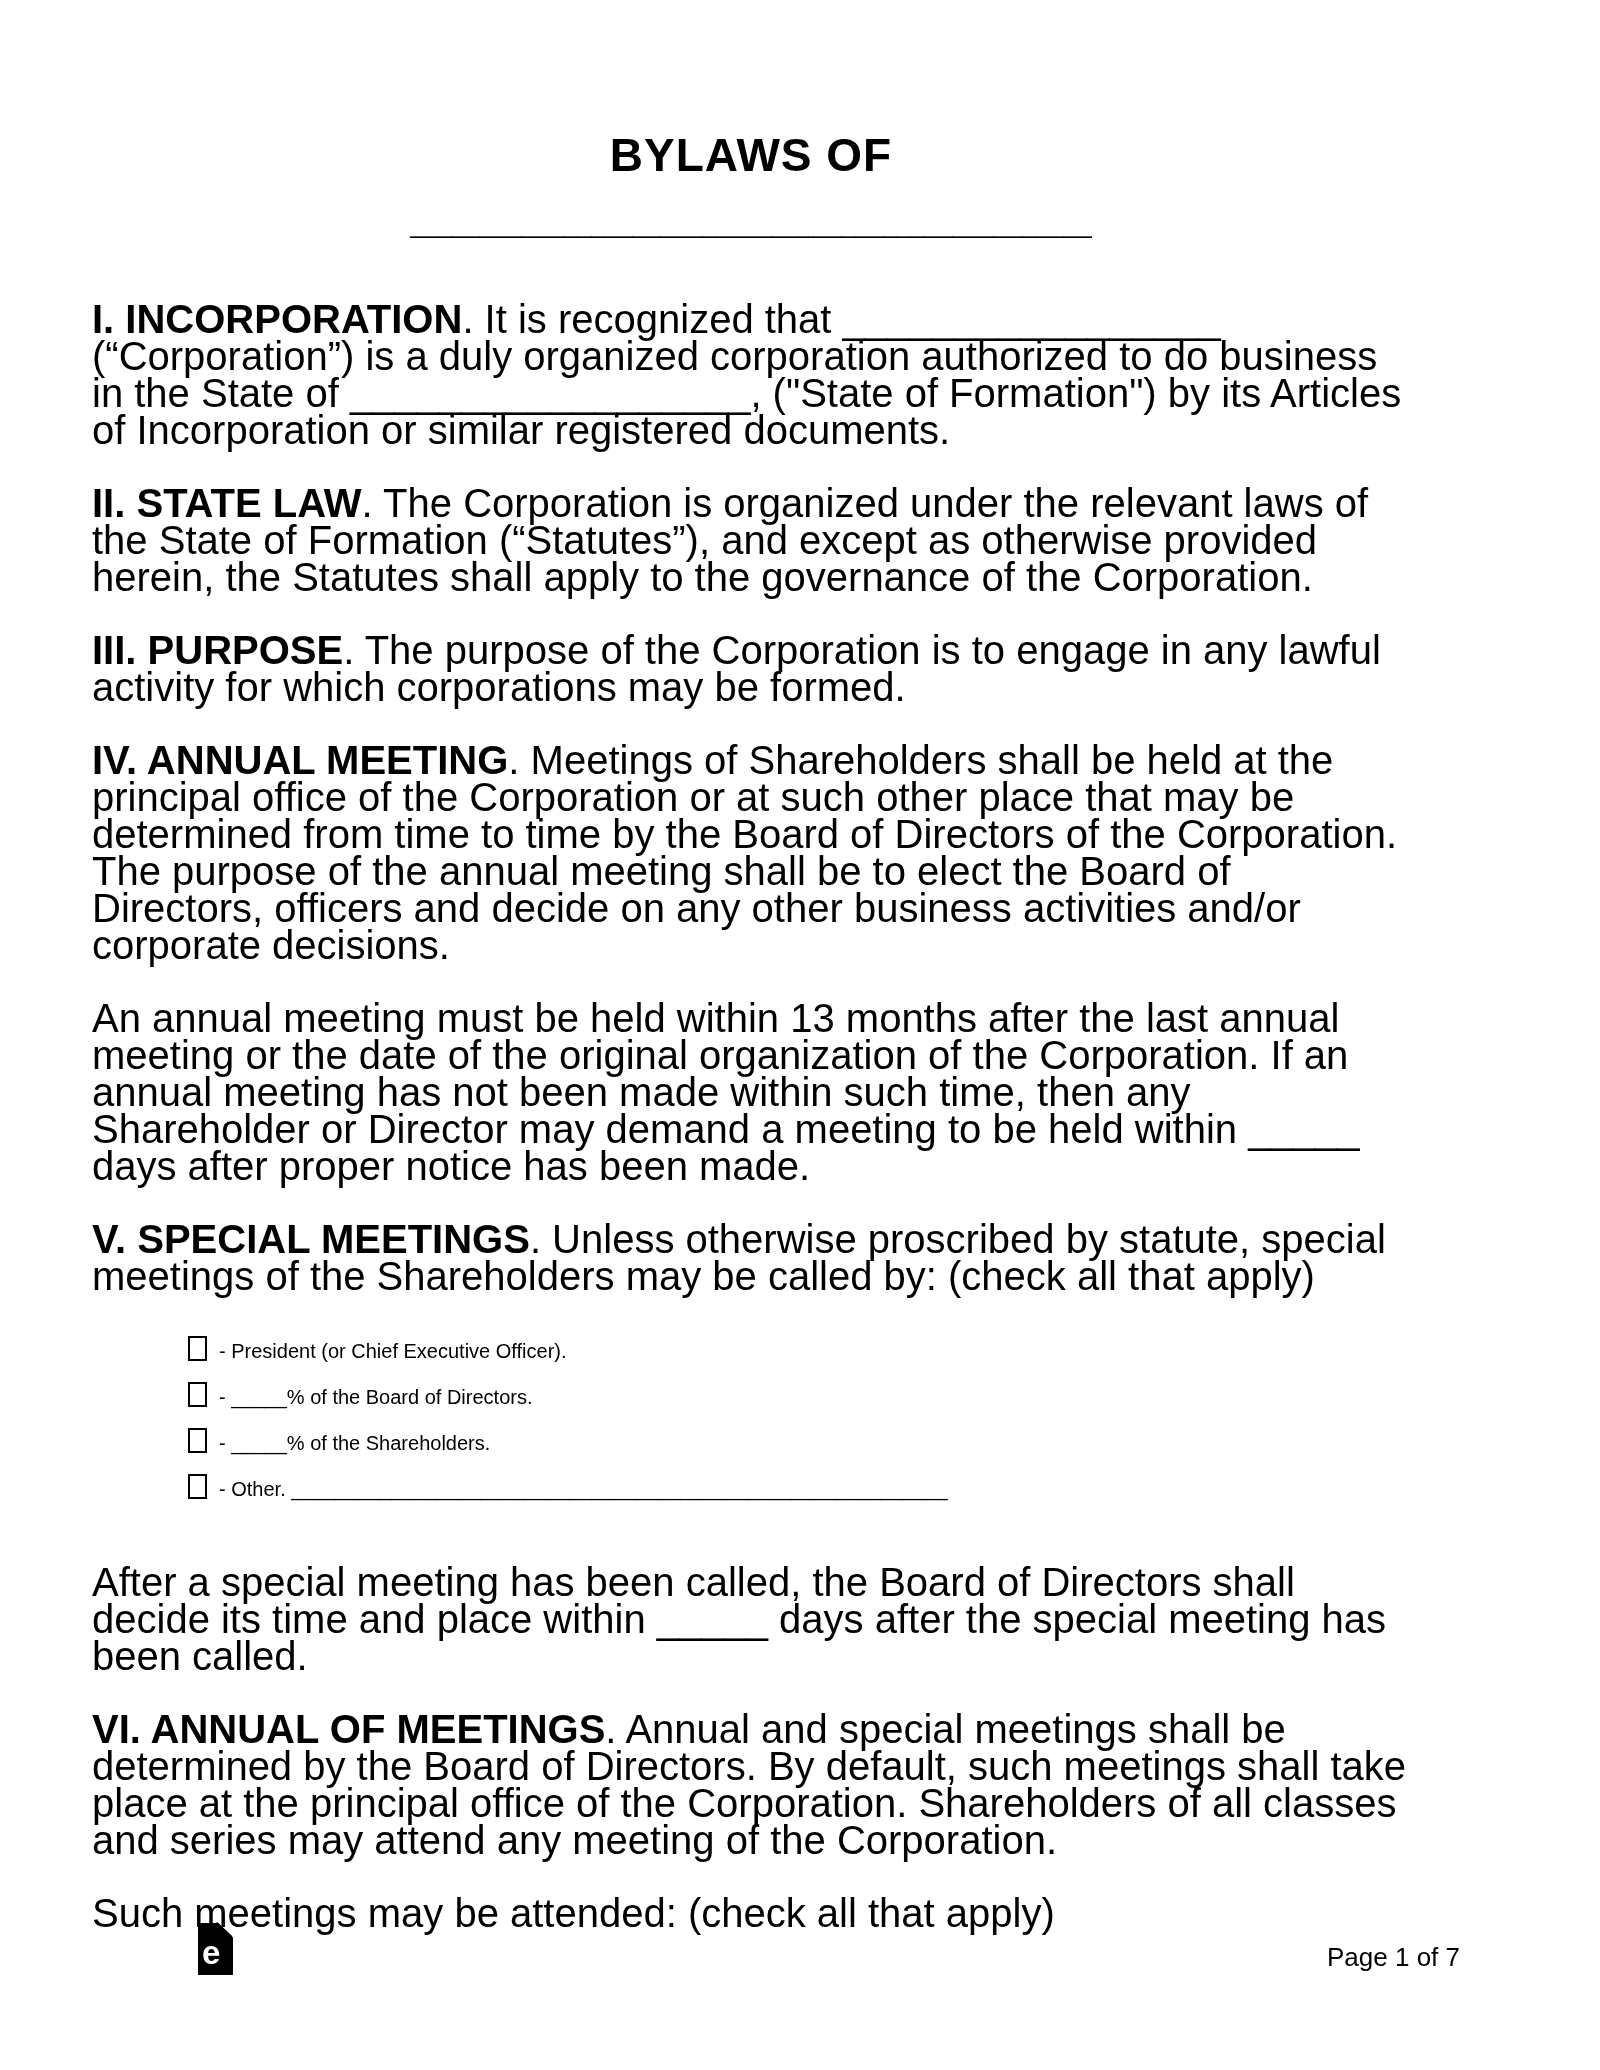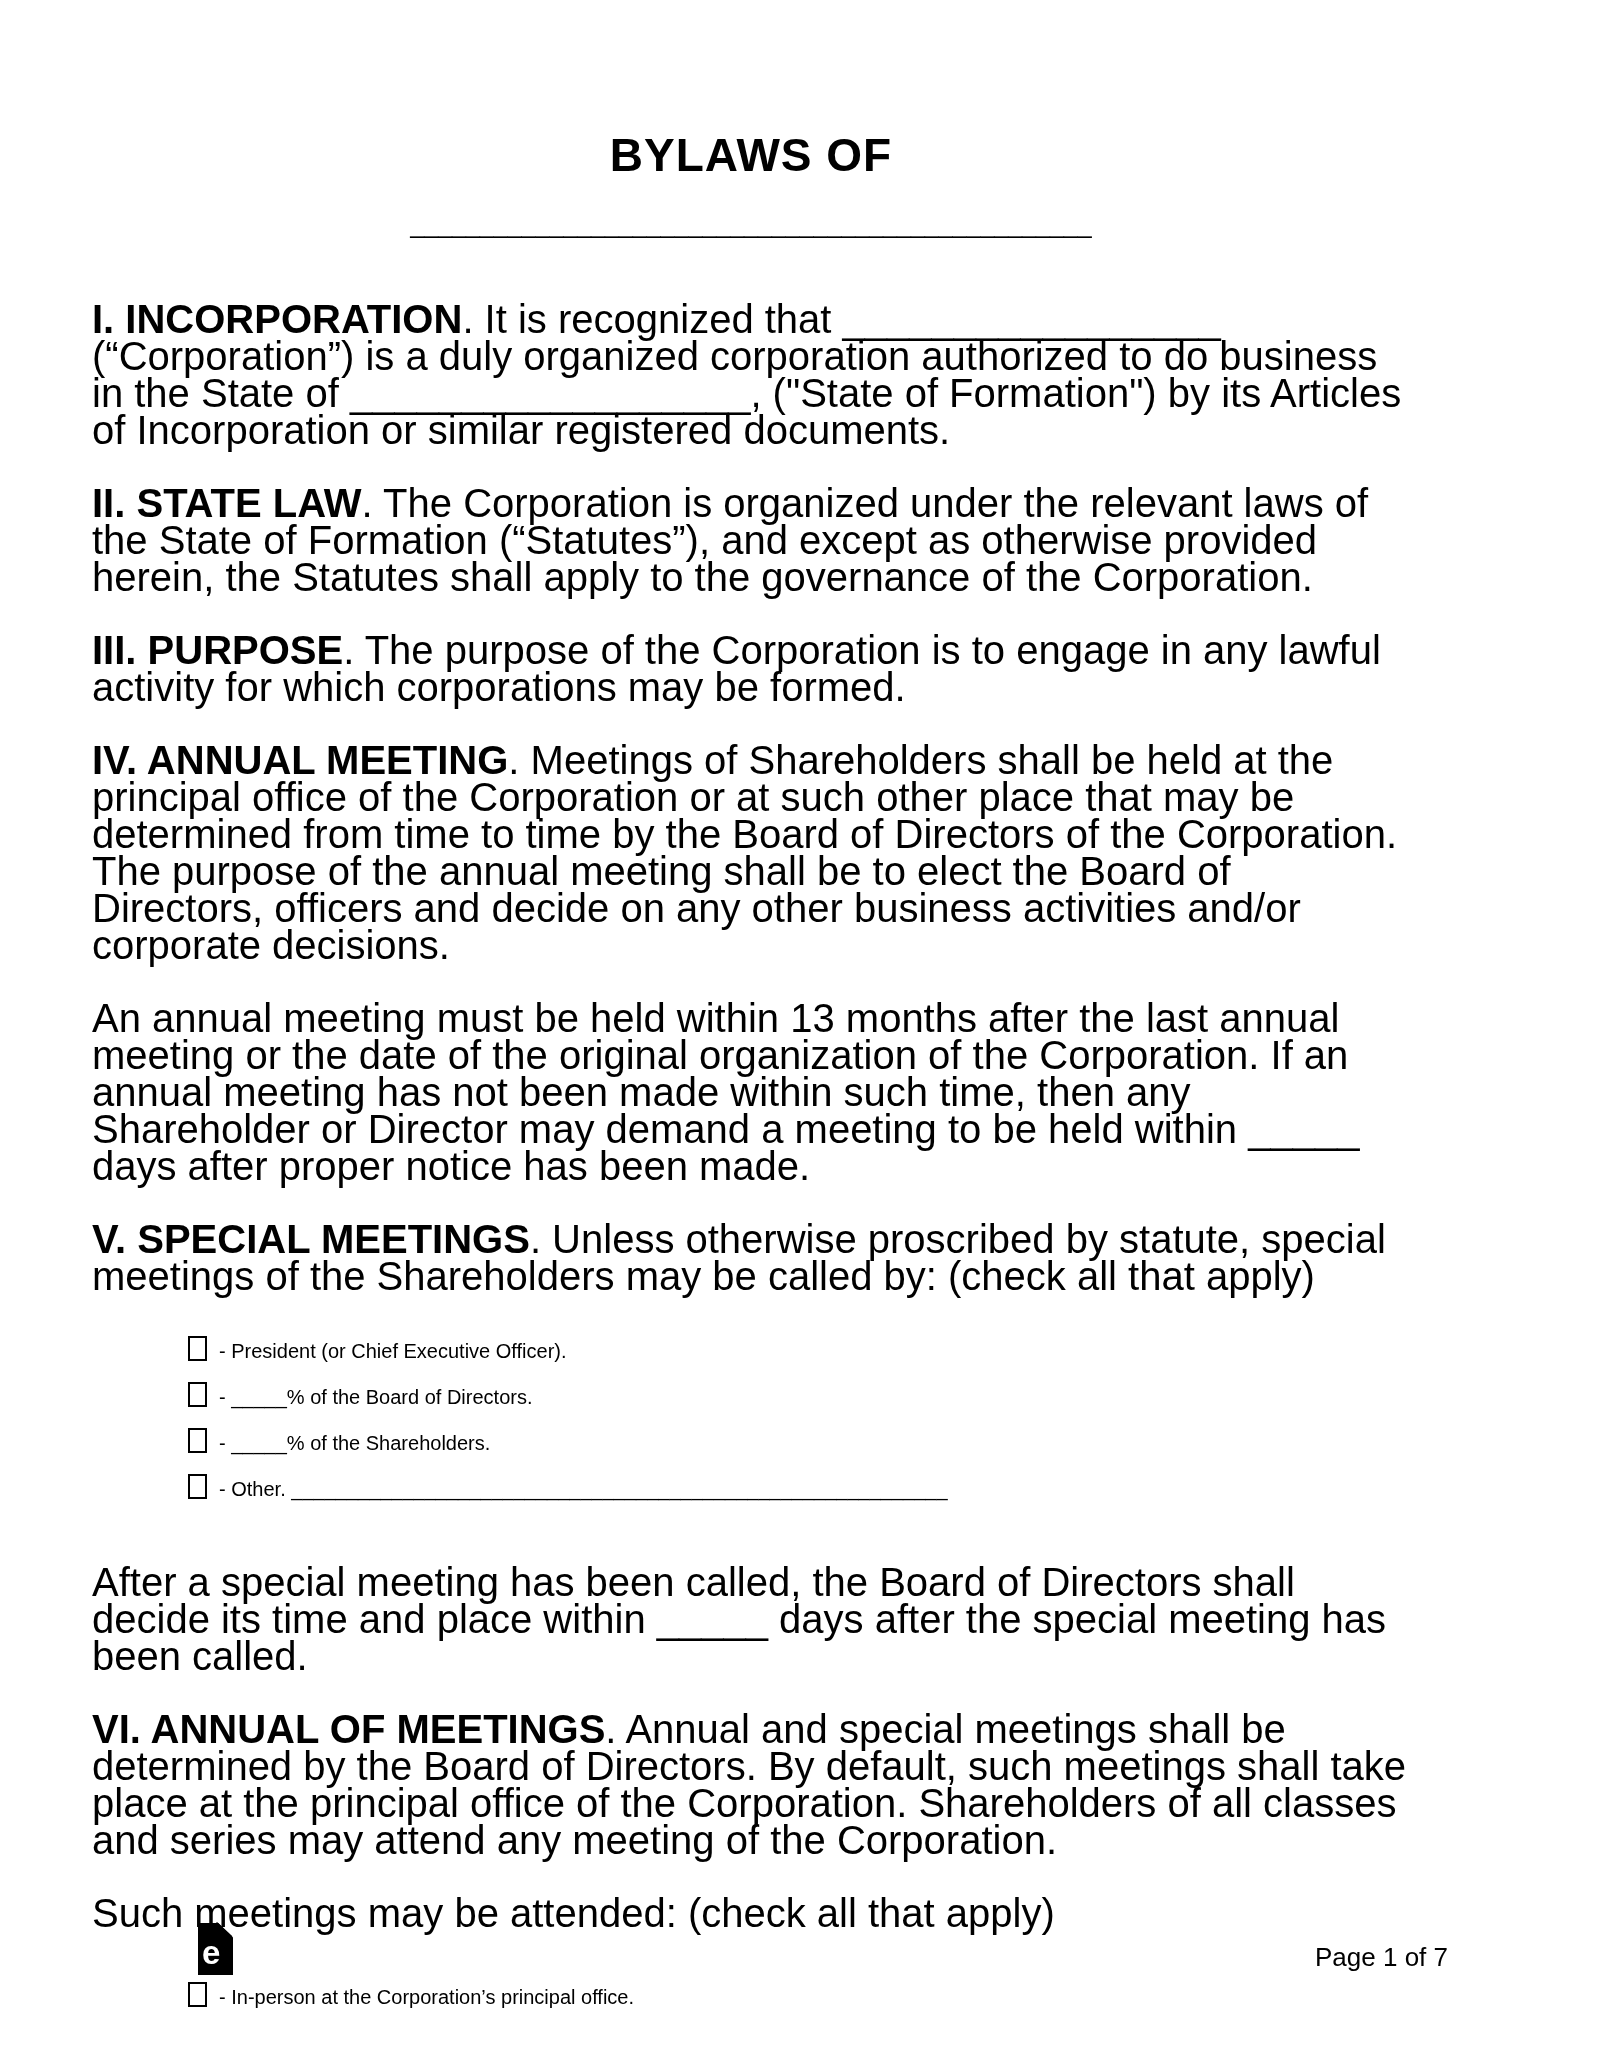--- a/index.html
+++ b/index.html
@@ -102,21 +102,21 @@
     left: 4px;
     top: 12px;
     color: #fff;
     font-weight: 700;
     font-size: 33px;
     line-height: 36px;
   }
   .footer-page {
     position: absolute;
     top: 1941px;
-    right: 152px;
+    right: 140px;
     font-size: 26px;
     line-height: 32px;
   }
 </style>
 </head>
 <body>
 
 <div class="content">
 
   <h1 class="doc-title">BYLAWS OF</h1>
@@ -141,23 +141,20 @@
     <li><span class="cbx"></span><span>- _____% of the Shareholders.</span></li>
     <li><span class="cbx"></span><span>- Other.</span> <span class="inline-blank">___________________________________________________________</span></li>
   </ul>
 
   <p class="para after-list">After a special meeting has been called, the Board of Directors shall decide its time and place within _____ days after the special meeting has been called.</p>
 
   <p class="para"><span class="sec-heading">VI. ANNUAL OF MEETINGS</span><span>. Annual and special meetings shall be determined by the Board of Directors. By default, such meetings shall take place at the principal office of the Corporation. Shareholders of all classes and series may attend any meeting of the Corporation.</span></p>
 
   <p class="para">Such meetings may be attended: (check all that apply)</p>
 
-  <ul class="checklist single">
-    <li><span class="cbx"></span><span>- In-person at the Corporation’s principal office.</span></li>
-  </ul>
 
 </div>
 
 <div class="footer-logo">
   <div class="logo-body"></div>
   <div class="logo-fold"></div>
   <span class="logo-e">e</span>
 </div>
 
 <div class="footer-page">Page 1 of 7</div>

